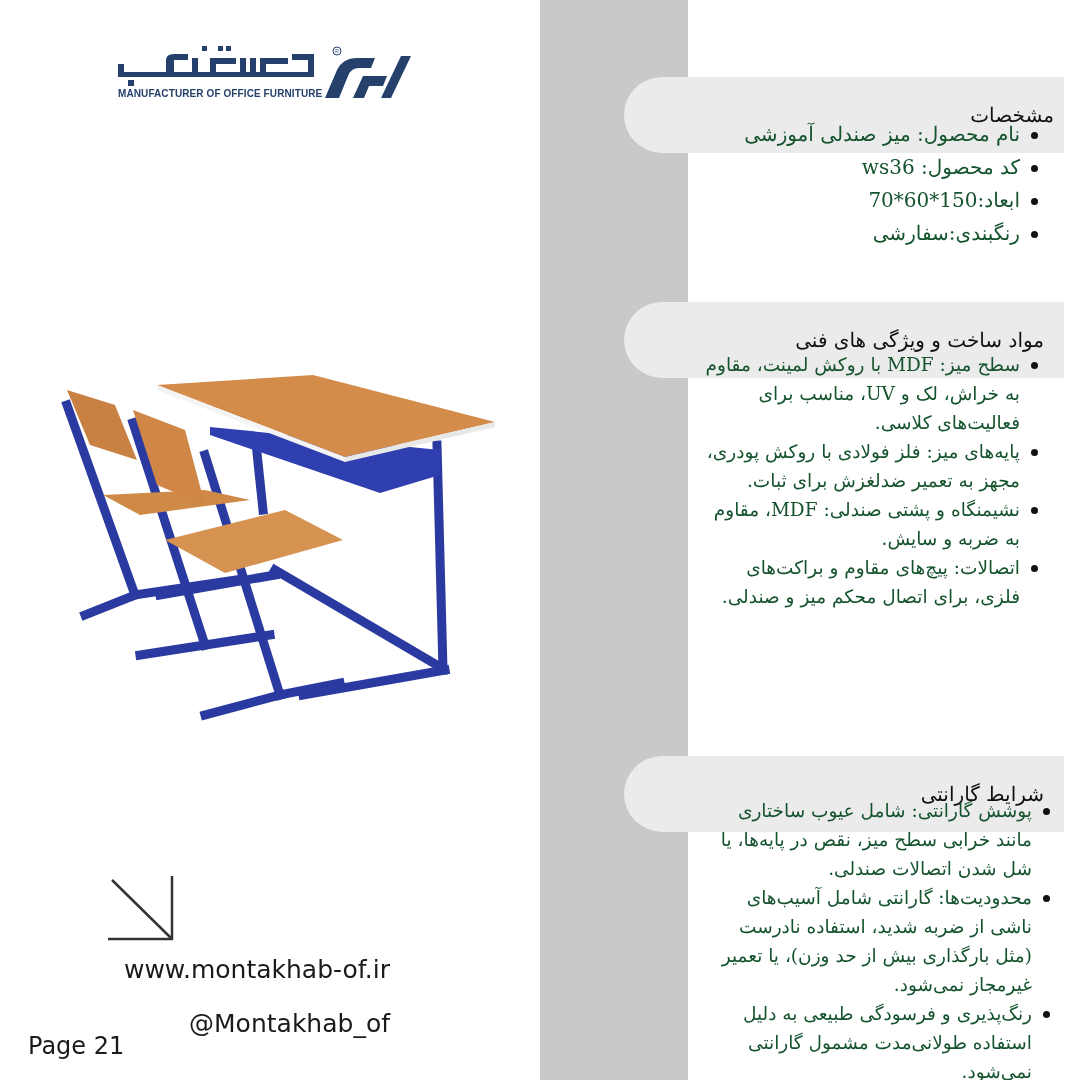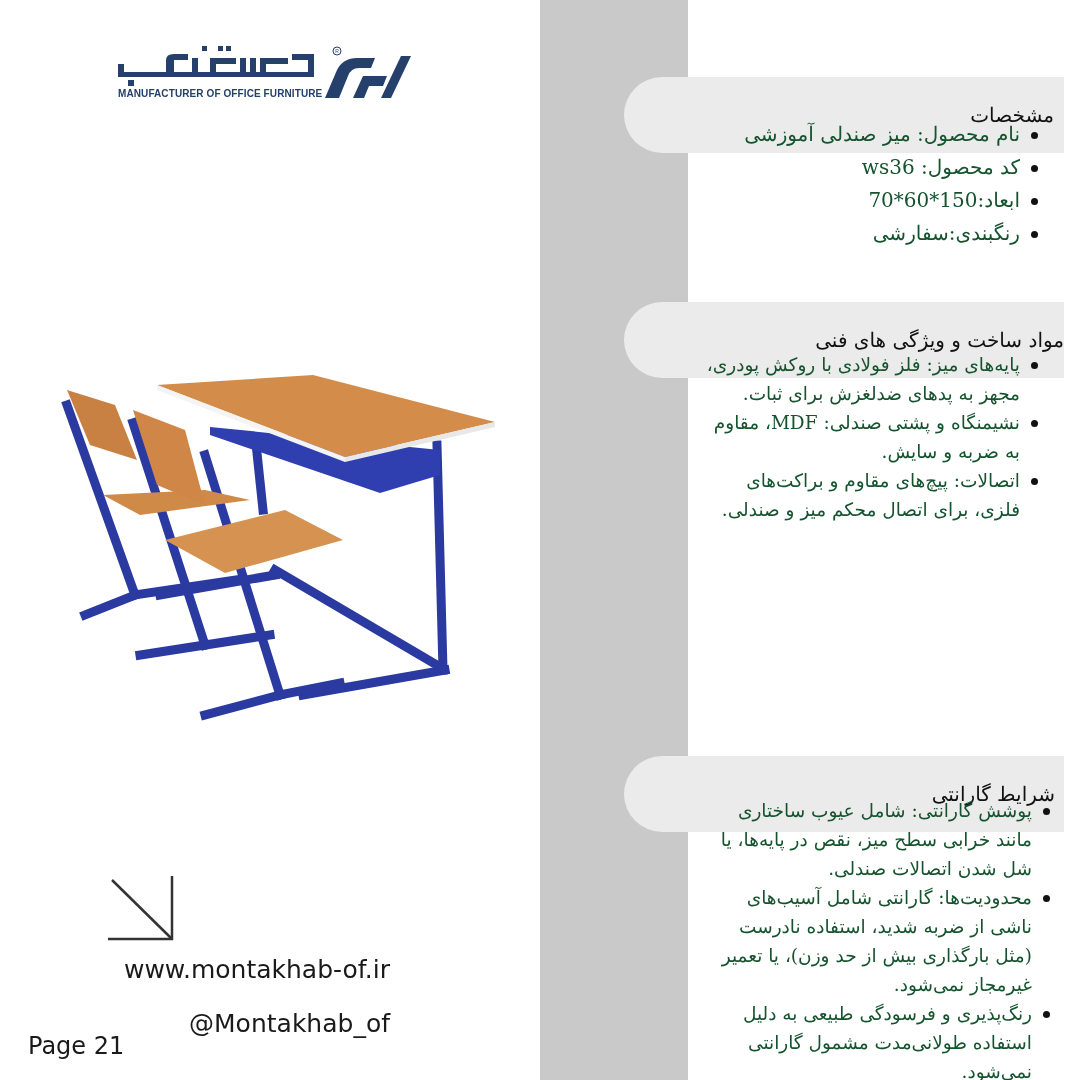--- a/index.html
+++ b/index.html
@@ -130,28 +130,29 @@
   <span style="padding-right:10px;">مشخصات</span>
 </div>
 <ul class="list spec-list">
   <li>نام محصول: میز صندلی آموزشی</li>
   <li>کد محصول: ws36</li>
   <li>ابعاد:150*60*70</li>
   <li>رنگبندی:سفارشی</li>
 </ul>
 
 <div class="pill" style="top:257px;">
-  <span style="padding-right:0;">مواد ساخت و ویژگی های فنی</span>
+  <span style="padding-right:20px;">مواد ساخت و ویژگی های فنی</span>
 </div>
 <ul class="list materials-list">
-  <li>پایه‌های میز: فلز فولادی با روکش پودری، مجهز به پدهای ضدلغزش برای ثبات.</li>
+  <li>سطح میز: MDF با روکش لمینت، مقاوم به خراش، لک و UV، مناسب برای فعالیت‌های کلاسی.</li>
+  <li>پایه‌های میز: فلز فولادی با روکش پودری، مجهز به تعمیر ضدلغزش برای ثبات.</li>
   <li>نشیمنگاه و پشتی صندلی: MDF، مقاوم به ضربه و سایش.</li>
   <li>اتصالات: پیچ‌های مقاوم و براکت‌های فلزی، برای اتصال محکم میز و صندلی.</li>
 </ul>
 
 <div class="pill" style="top:711px;">
-  <span style="padding-right:9px;">شرایط گارانتی</span>
+  <span style="padding-right:20px;">شرایط گارانتی</span>
 </div>
 <ul class="list warranty-list">
   <li>پوشش گارانتی: شامل عیوب ساختاری مانند خرابی سطح میز، نقص در پایه‌ها، یا شل شدن اتصالات صندلی.</li>
   <li>محدودیت‌ها: گارانتی شامل آسیب‌های ناشی از ضربه شدید، استفاده نادرست (مثل بارگذاری بیش از حد وزن)، یا تعمیر غیرمجاز نمی‌شود.</li>
   <li>رنگ‌پذیری و فرسودگی طبیعی به دلیل استفاده طولانی‌مدت مشمول گارانتی نمی‌شود.</li>
 </ul>
 
 </body></html>

